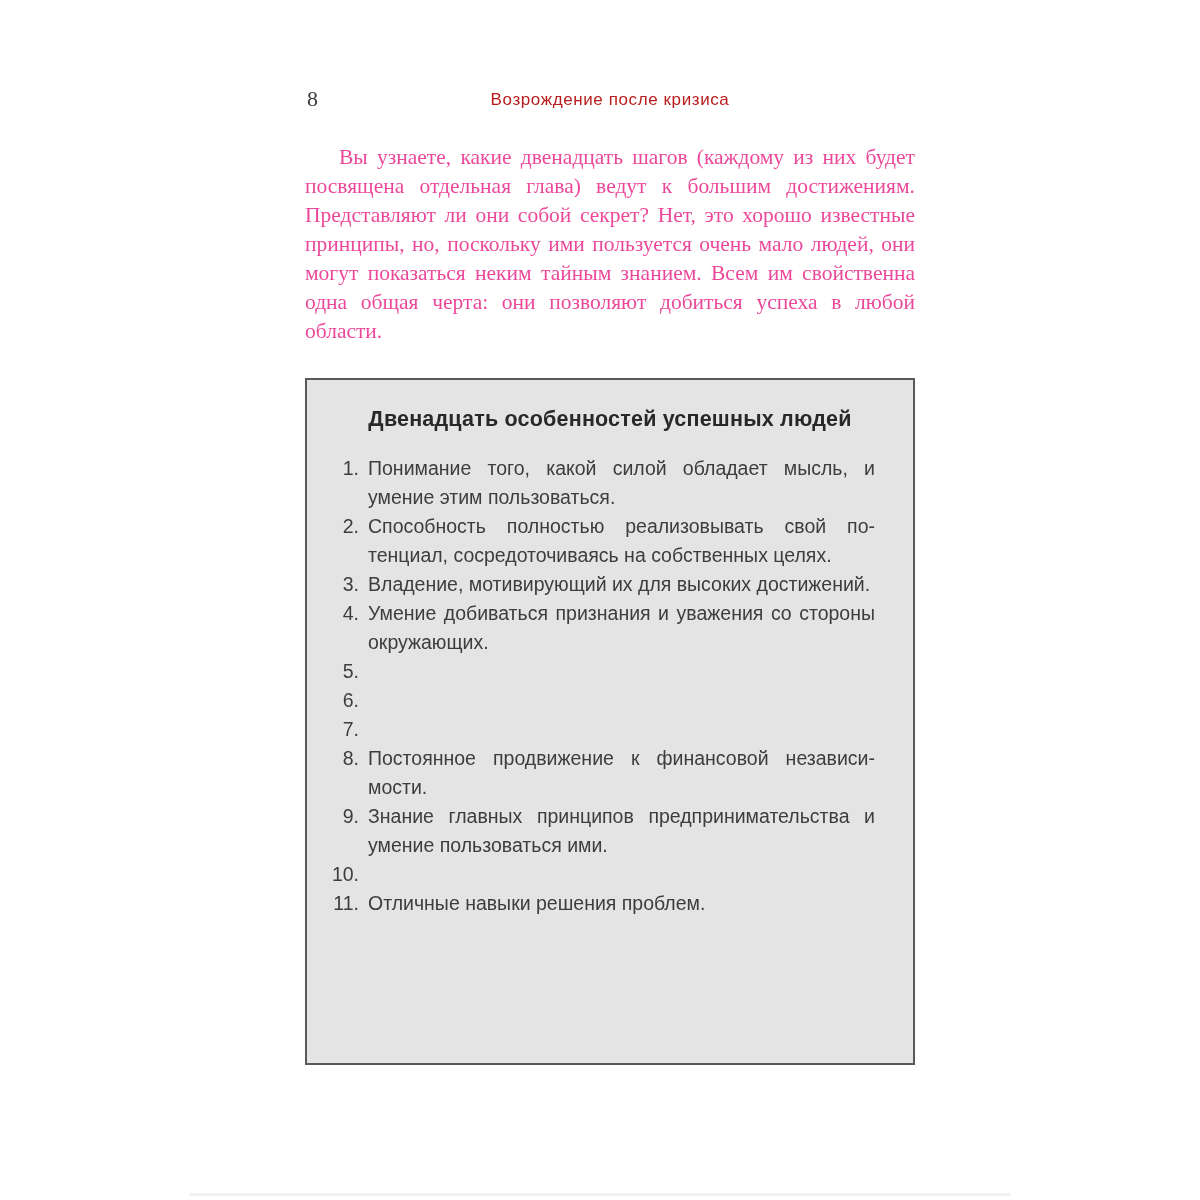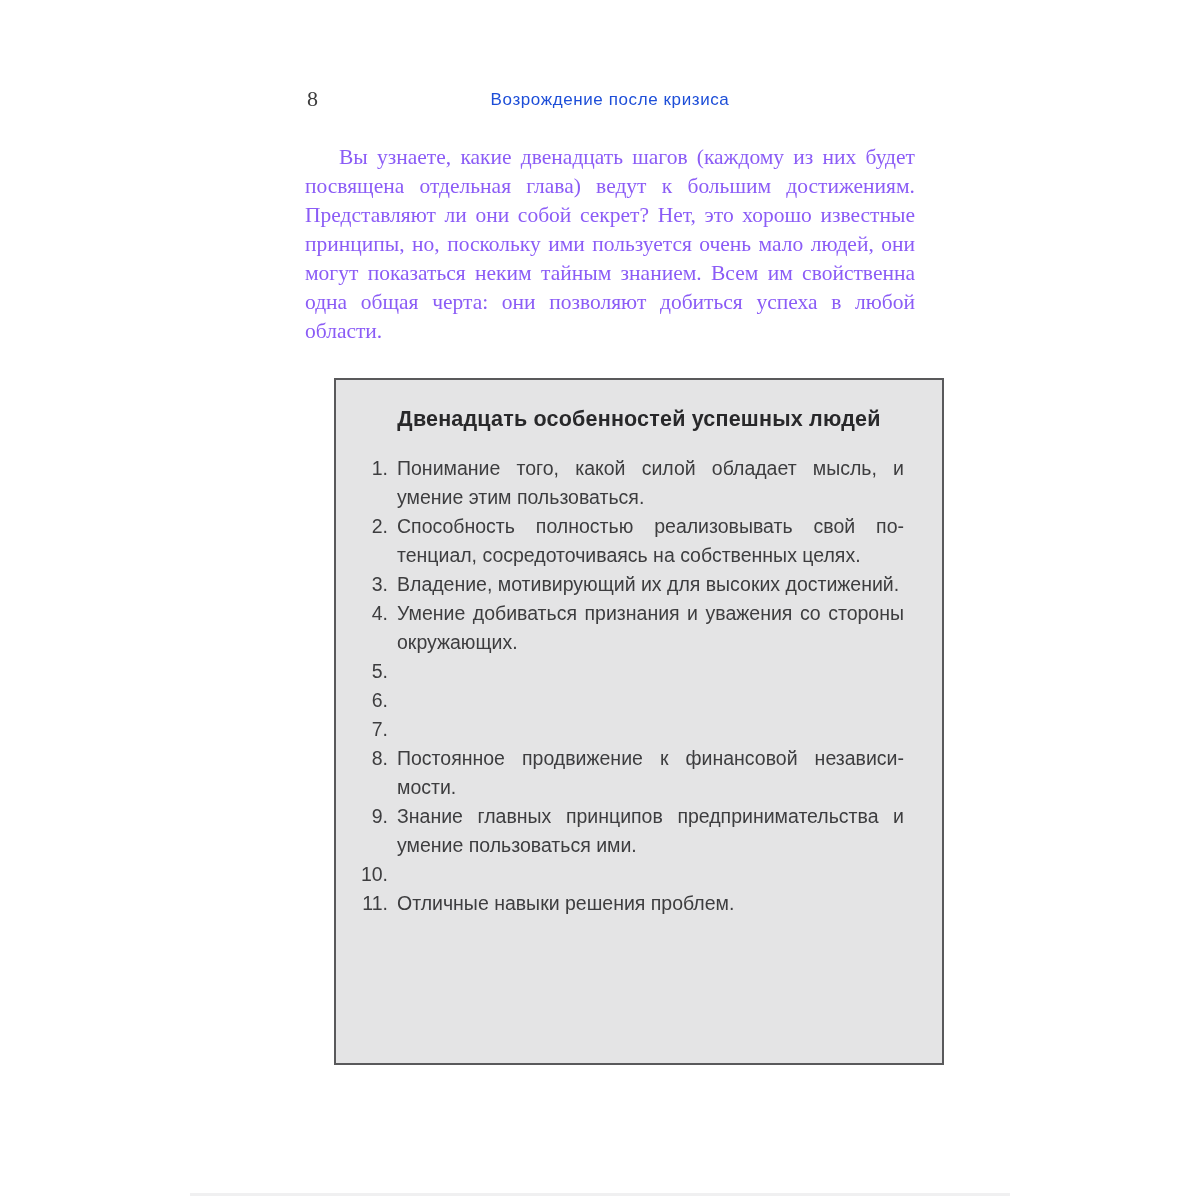--- a/index.html
+++ b/index.html
@@ -16,44 +16,43 @@
   .header { position: absolute; left: 305px; top: 86px; width: 610px; height: 28px; }
   .page-num {
     position: absolute; left: 2px; top: 0;
     font-family: "Liberation Serif", serif;
     font-size: 22px; color: #3c3c3c;
   }
   .running-head {
     position: absolute; left: 0; right: 0; top: 4px;
     text-align: center;
     font-size: 17px; letter-spacing: 0.6px;
-    color: #1d4ed8;
+    color: #b91c1c;
   }
 
   
   .body-par {
     position: absolute; left: 305px; top: 143px; width: 610px;
     font-family: "Liberation Serif", serif;
     font-size: 21.5px; line-height: 29px;
-    color: #8b5cf6;
+    color: #ec4899;
     text-align: justify;
     text-indent: 34px;
     hyphens: manual;
     -webkit-hyphens: manual;
   }
 
   
   .box {
     position: absolute; left: 305px; top: 378px; width: 610px;
     min-height: 687px;
     box-sizing: border-box;
     background: #e4e4e5;
     border: 2px solid #59595b;
     padding: 25px 0 12px 0;
-    margin-left: 29px;
   }
   .box-title {
     text-align: center;
     font-size: 21.5px; line-height: 28px;
     font-weight: bold;
     color: #28282a;
     letter-spacing: 0.2px;
   }
   .list { margin-top: 21px; }
   .item {

